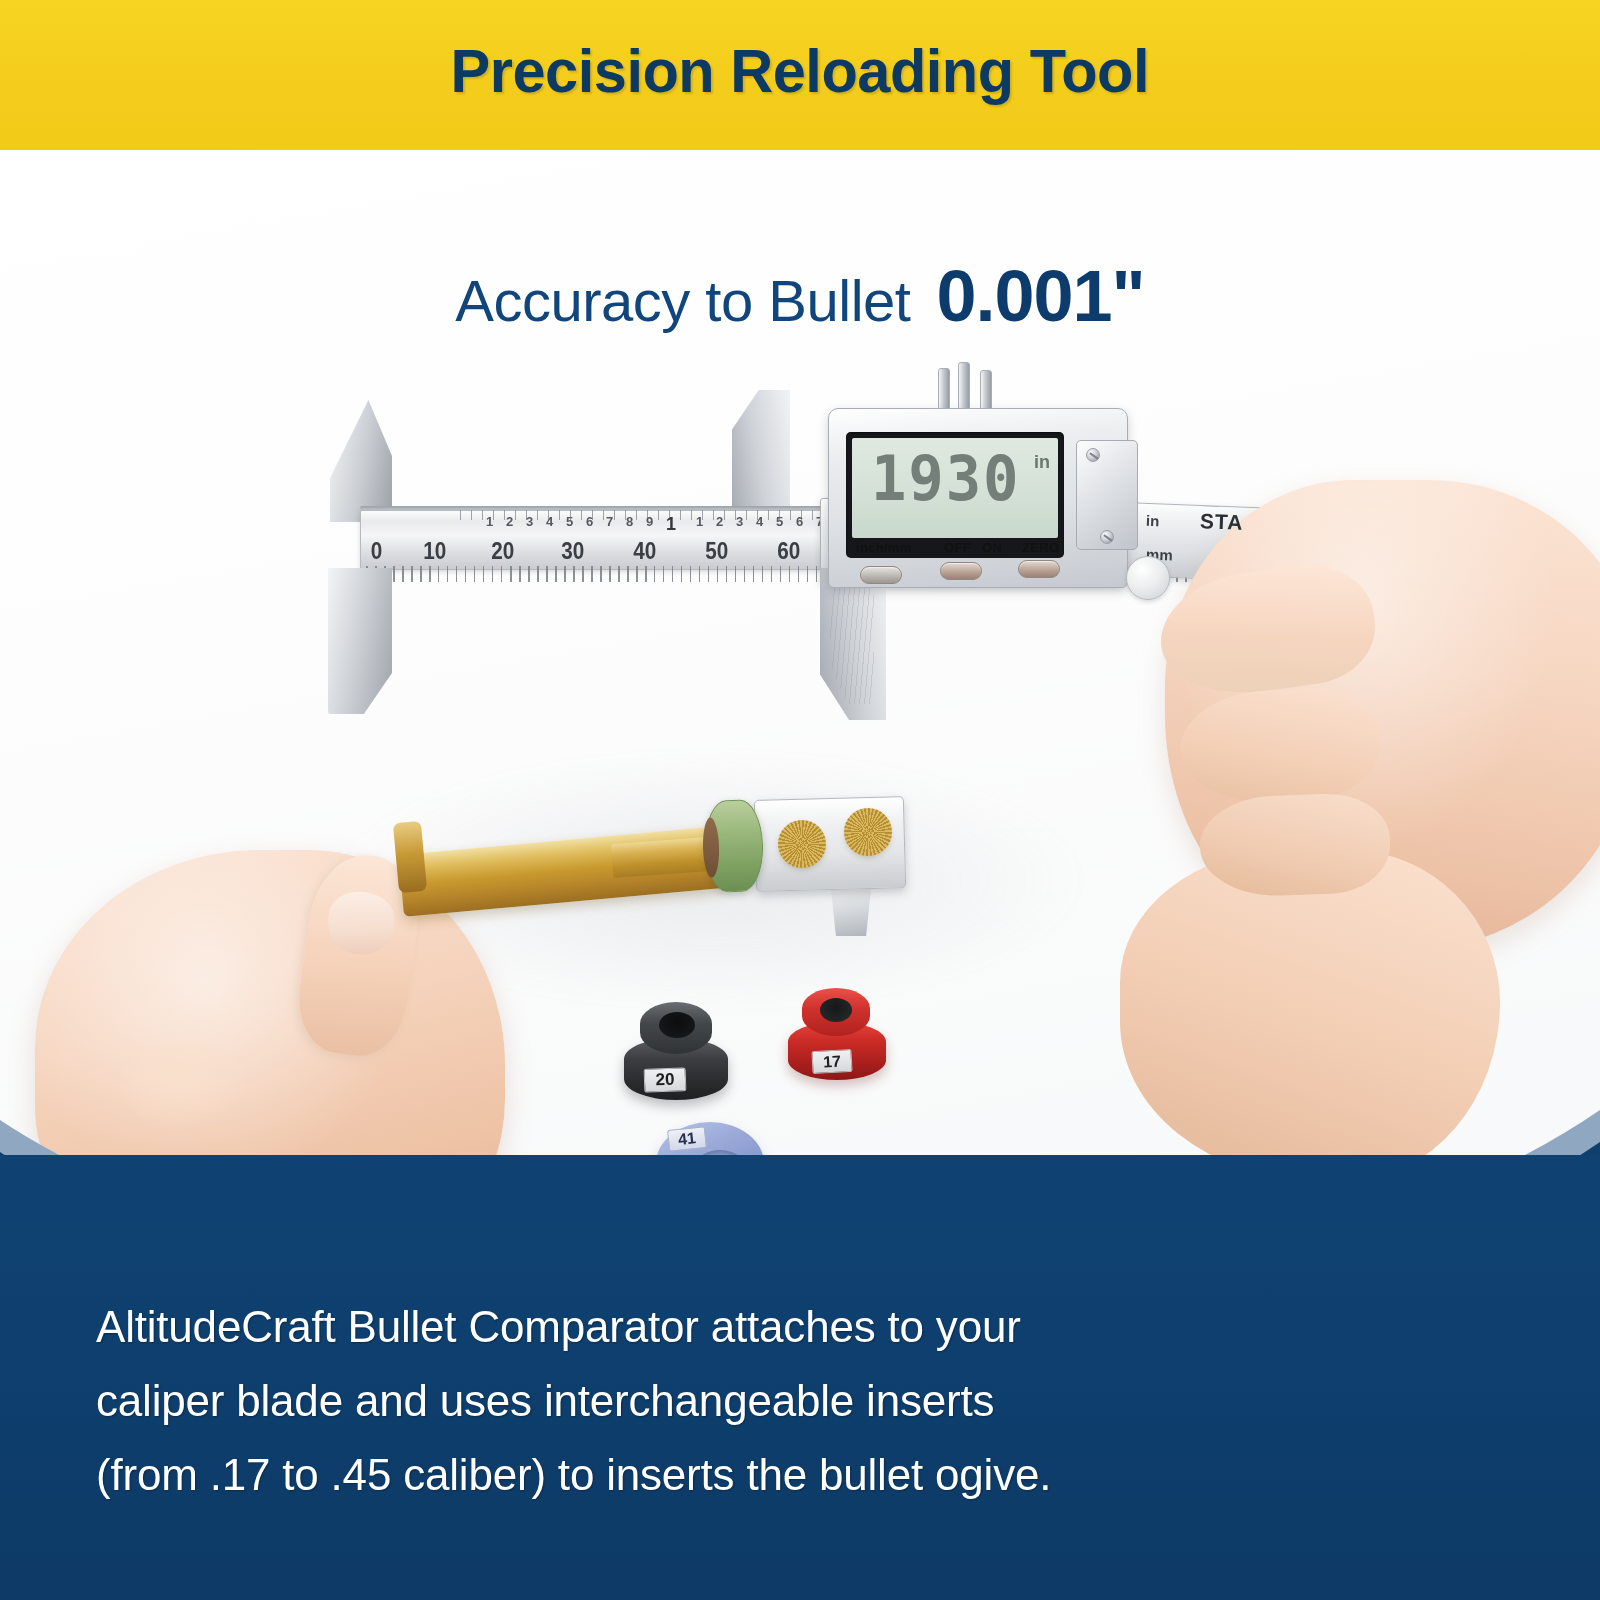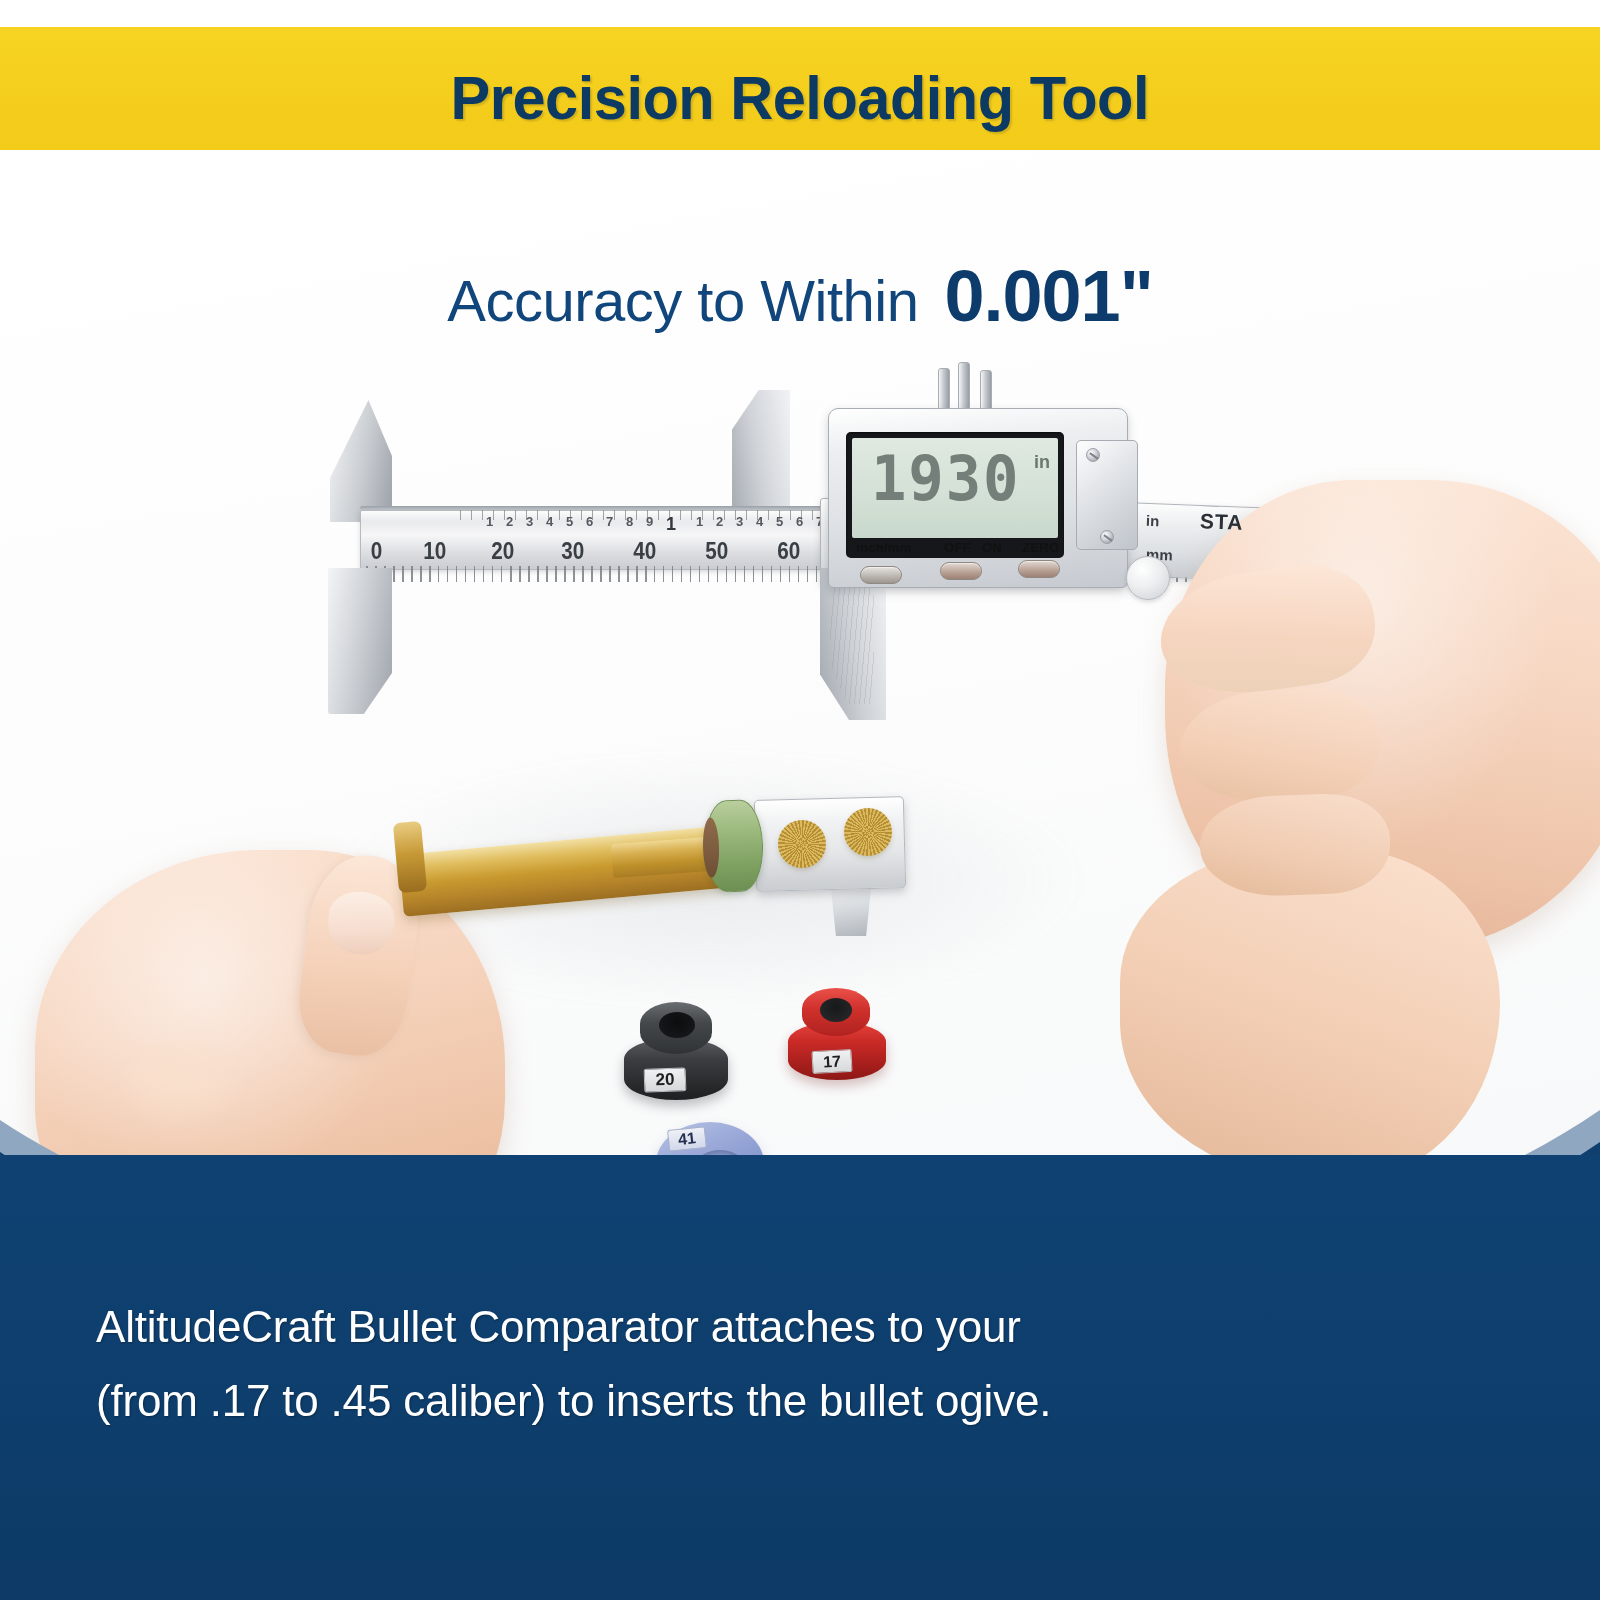--- a/index.html
+++ b/index.html
@@ -7,21 +7,21 @@
   body {
     font-family:"Liberation Sans", sans-serif;
     background:#ffffff;
     position:relative;
   }
 
   
   .banner {
     position:absolute; left:0; top:0; width:1600px; height:150px;
     background:linear-gradient(180deg,#f7d422 0%,#f4cd1c 55%,#f2ca18 100%);
-    display:flex; align-items:center; justify-content:center;margin-top:27px;
+    display:flex; align-items:center; justify-content:center;
   }
   .banner-title {
     font-size:62px; font-weight:bold; color:#0d3a63;
     letter-spacing:-0.5px; line-height:1;
     text-shadow:2px 2px 2px rgba(120,100,20,.28);
     transform:translateY(-4px) scaleX(.96);
   }
 
   
   .stage {
@@ -466,21 +466,21 @@
 </head>
 <body>
 
 <div class="banner">
   <div class="banner-title">Precision Reloading Tool</div>
 </div>
 
 <div class="stage">
 
   <div class="accuracy-line">
-    <span class="accuracy-normal">Accuracy to Within</span><span class="accuracy-strong">0.001"</span>
+    <span class="accuracy-normal">Accuracy to Bullet</span><span class="accuracy-strong">0.001"</span>
   </div>
 
   <div class="photo">
 
     <div class="shadow-pool"></div>
 
     <div class="hand hand-right"></div>
     <div class="hand-right-low"></div>
     <div class="finger-r1"></div>
     <div class="finger-r2"></div>
@@ -633,14 +633,15 @@
   <svg width="1600" height="560" viewBox="0 0 1600 560">
     <path d="M0 80 C 380 330, 1220 330, 1600 70 L1600 560 L0 560 Z" fill="#8fa7c0"></path>
     <path d="M0 112 C 380 362, 1220 362, 1600 102 L1600 560 L0 560 Z" fill="#0e3f6e"></path>
   </svg>
 </div>
 
 <div class="navy-panel"></div>
 
 <div class="body-copy">
   <p>AltitudeCraft Bullet Comparator attaches to your</p>
+  <p>caliper blade and uses interchangeable inserts</p>
   <p>(from .17 to .45 caliber) to inserts the bullet ogive.</p>
 </div>
 
 </body></html>

